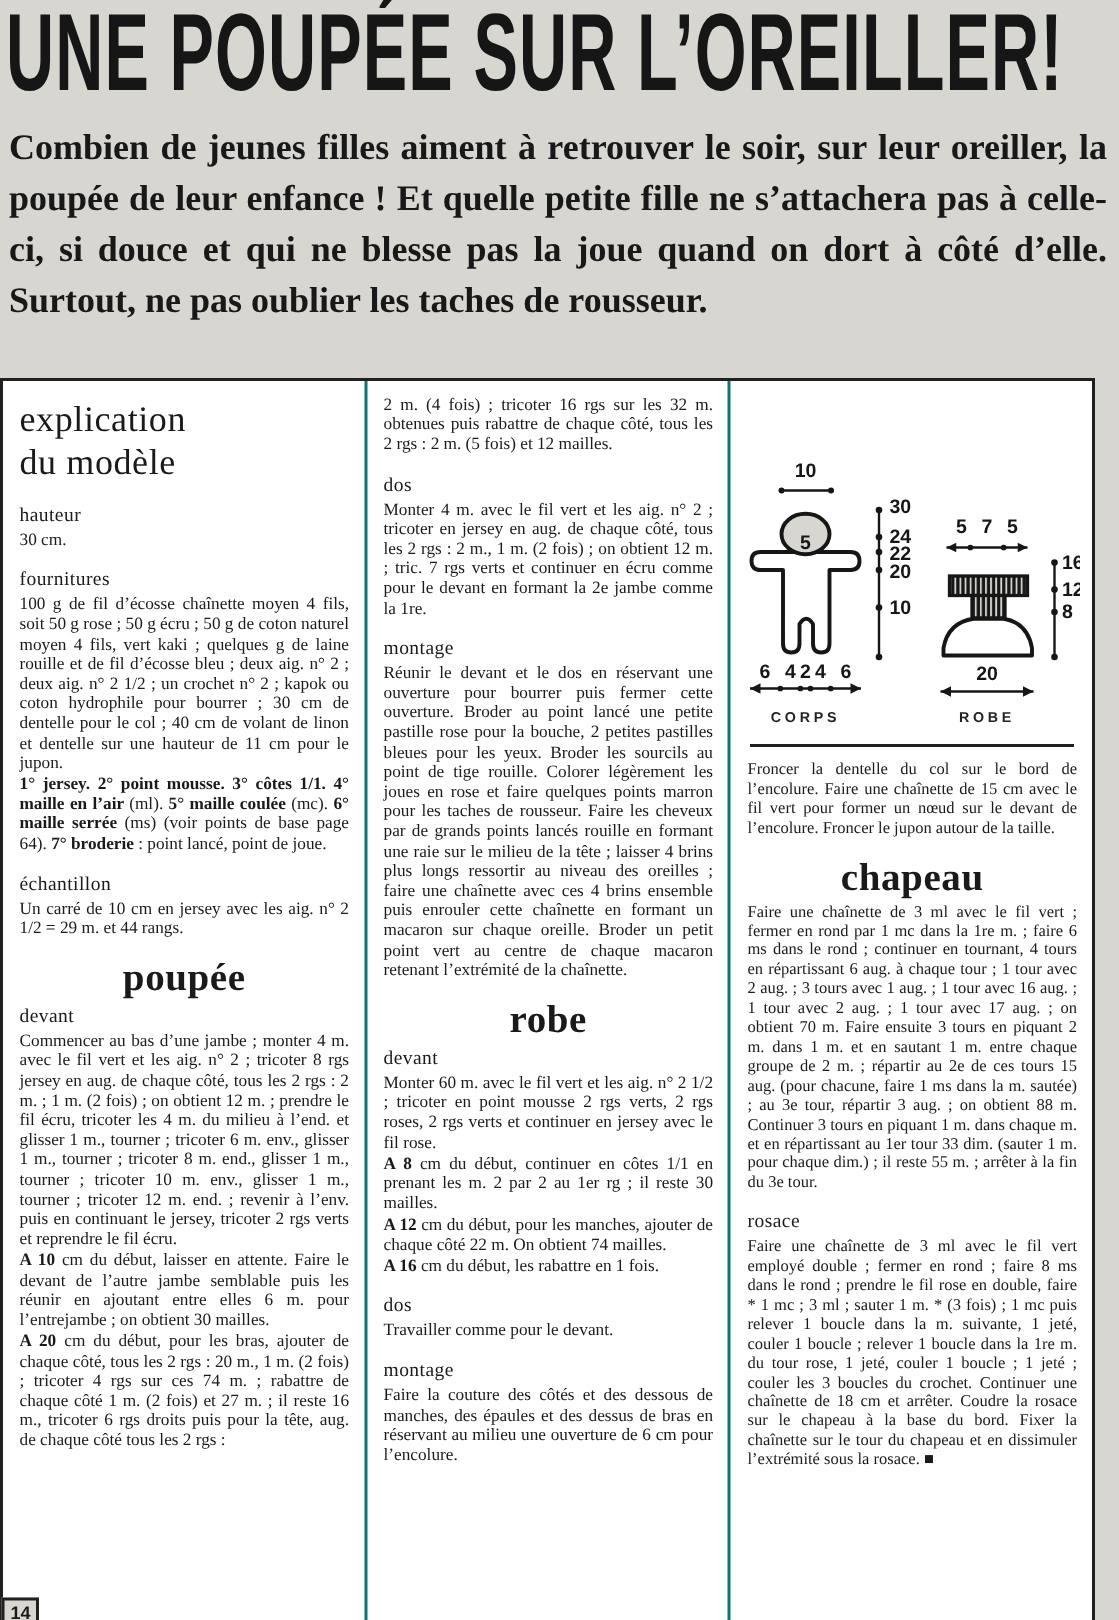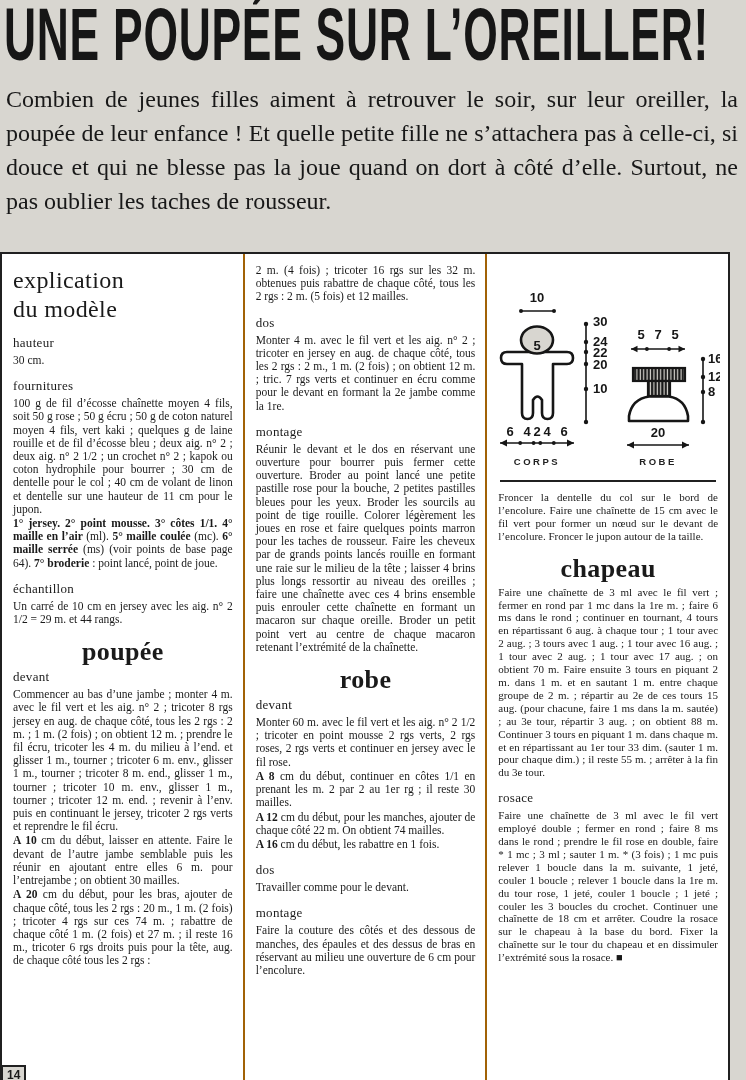--- a/index.html
+++ b/index.html
@@ -11,31 +11,31 @@
   
   .title-wrap{height:66px;overflow:hidden;}
   .headline{
     font-family:"Liberation Sans", sans-serif;font-weight:bold;
     font-size:60px;letter-spacing:1px;white-space:nowrap;
     transform:scale(0.74,1.22);transform-origin:0 0;
     margin:-7px 0 0 4px;color:#161616;
   }
   .intro{
     font-size:24px;line-height:34px;text-align:justify;
-    margin:16px 8px 0 6px;color:#181818;
+    margin:16px 8px 0 6px;color:#181818;font-weight:bold;
   }
   
   .pattern-box{
     position:absolute;left:0;top:252px;width:730px;height:828px;
     border:2px solid #202020;border-bottom:none;background:#ffffff;
     display:flex;box-sizing:border-box;
   }
   .col{flex:1 1 0;padding:10px 10px 0 11px;overflow:hidden;box-sizing:border-box;}
-  .col.mid,.col.right{border-left:2px solid #a16207;}
-  .col.right{padding-top:6px;}
+  .col.mid,.col.right{border-left:2px solid #0f766e;}
+  .col.right{padding-top:22px;}
   
   .bt{font-size:11.5px;line-height:13.2px;text-align:justify;margin:0 0 1px;}
   .col.right .bt{font-size:11px;line-height:12.9px;}
   .lead{font-weight:bold;}
   .h1{font-size:24px;line-height:29px;font-weight:normal;margin:2px 0 10px;letter-spacing:.4px;}
   .h2{font-size:13px;font-weight:normal;margin:11px 0 3px;letter-spacing:.3px;}
   .h2.first{margin-top:2px;}
   .hc{font-size:26px;font-weight:bold;text-align:center;margin:11px 0 2px;letter-spacing:.4px;}
   .bold-seg{font-weight:bold;}
   .colrule{border:none;border-top:2px solid #202020;margin:6px 2px 9px 2px;}

